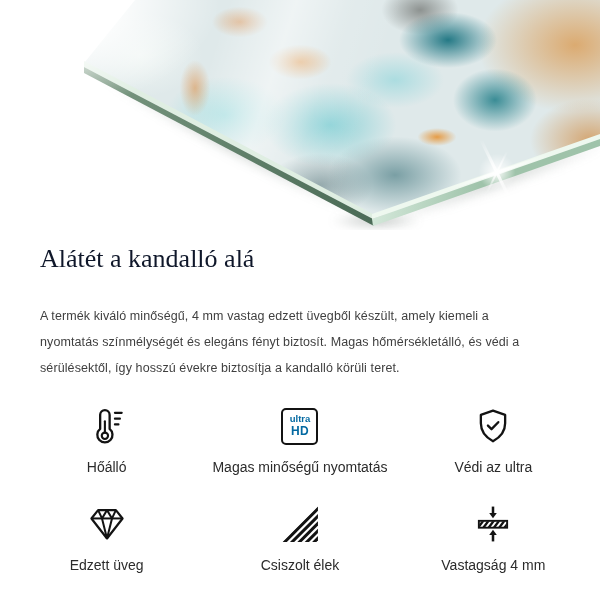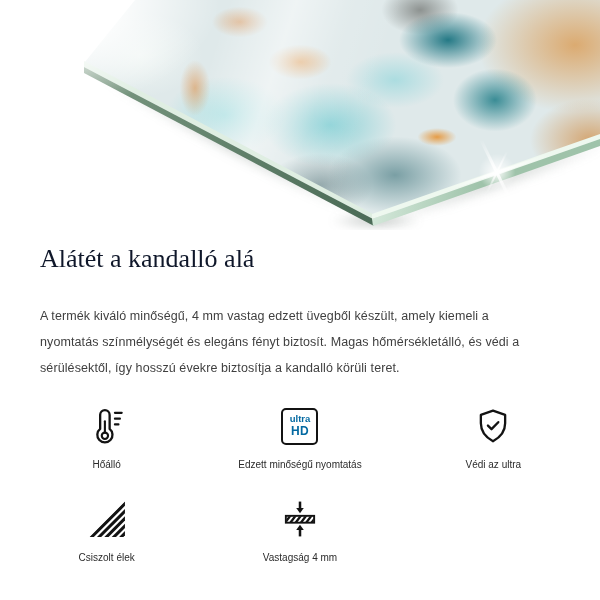--- a/index.html
+++ b/index.html
@@ -68,21 +68,21 @@
   .title { font-family:"Liberation Serif", "DejaVu Serif", serif; color:#0f172a;
            font-size:26px; line-height:35px; font-weight:400; margin-top:11px; }
   .desc  { margin-top:27px; max-width:505px; font-size:12.5px; line-height:26px;
            color:#3f3f3f; letter-spacing:0.1px; }
 
   
   .features { display:grid; grid-template-columns:repeat(3, 1fr); width:580px;
               margin:25px auto 0; row-gap:29px; }
   .feature { display:flex; flex-direction:column; align-items:center; }
   .icon-box { height:40px; display:flex; align-items:center; justify-content:center; }
-  .feature-label { margin-top:13px; font-size:10px; color:#2b2b2b; }
+  .feature-label { margin-top:13px; font-size:14px; color:#2b2b2b; }
   svg.ic { display:block; }
   .uhd { width:33px; height:33px; border:2.5px solid #131313; border-radius:5px;
          display:flex; flex-direction:column; align-items:center; justify-content:center;
          color:#0369a1; }
   .uhd .t1 { font-size:9.5px; line-height:9.5px; font-weight:700; }
   .uhd .t2 { font-size:12px;  line-height:14px;  font-weight:700; letter-spacing:0.3px; }
 </style>
 </head>
 <body>
 
@@ -129,33 +129,43 @@
     <div class="feature-label">Hőálló</div>
   </div>
 
   <div class="feature">
     <div class="icon-box">
       <div class="uhd">
         <span class="t1">ultra</span>
         <span class="t2">HD</span>
       </div>
     </div>
-    <div class="feature-label">Edzett minőségű nyomtatás</div>
+    <div class="feature-label">Magas minőségű nyomtatás</div>
   </div>
 
   <div class="feature">
     <div class="icon-box">
       <svg class="ic" width="38" height="38" viewBox="0 0 36 36" fill="none">
         <path d="M18 3.5 L29.5 7.5 V15.5 C29.5 23.5 24.5 29 18 32.5 C11.5 29 6.5 23.5 6.5 15.5 V7.5 Z" stroke="#131313" stroke-width="2.2" stroke-linejoin="round"></path>
         <path d="M13.2 17.6 L16.6 21 L23 14.4" stroke="#131313" stroke-width="2.2" stroke-linecap="round" stroke-linejoin="round"></path>
       </svg>
     </div>
     <div class="feature-label">Védi az ultra</div>
   </div>
 
+  <div class="feature">
+    <div class="icon-box">
+      <svg class="ic" width="40" height="38" viewBox="0 0 36 34" fill="none">
+        <path d="M4 12 L10 4.5 H26 L32 12 L18 30 Z" stroke="#131313" stroke-width="2" stroke-linejoin="round"></path>
+        <path d="M4 12 H32" stroke="#131313" stroke-width="1.8"></path>
+        <path d="M10 4.5 L13.5 12 M26 4.5 L22.5 12 M18 4.5 L13.5 12 M18 4.5 L22.5 12 M13.5 12 L18 30 M22.5 12 L18 30" stroke="#131313" stroke-width="1.8" stroke-linejoin="round"></path>
+      </svg>
+    </div>
+    <div class="feature-label">Edzett üveg</div>
+  </div>
 
   <div class="feature">
     <div class="icon-box">
       <svg class="ic" width="38" height="38" viewBox="0 0 36 36" fill="none">
         <defs>
             <clipPath id="triclip">
               <path d="M1 35 L35 1 L35 35 Z"></path>
             </clipPath>
           </defs>
         <g clip-path="url(#triclip)" stroke="#131313" stroke-width="2.9">

